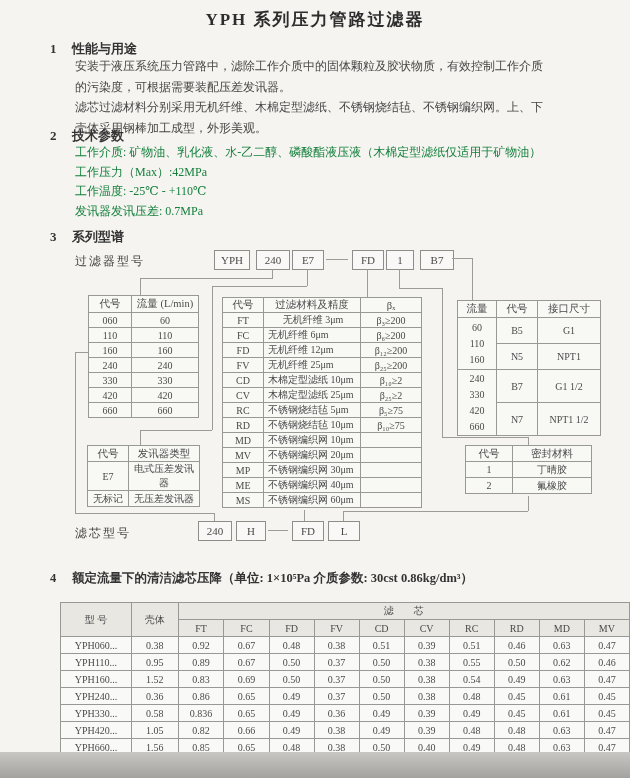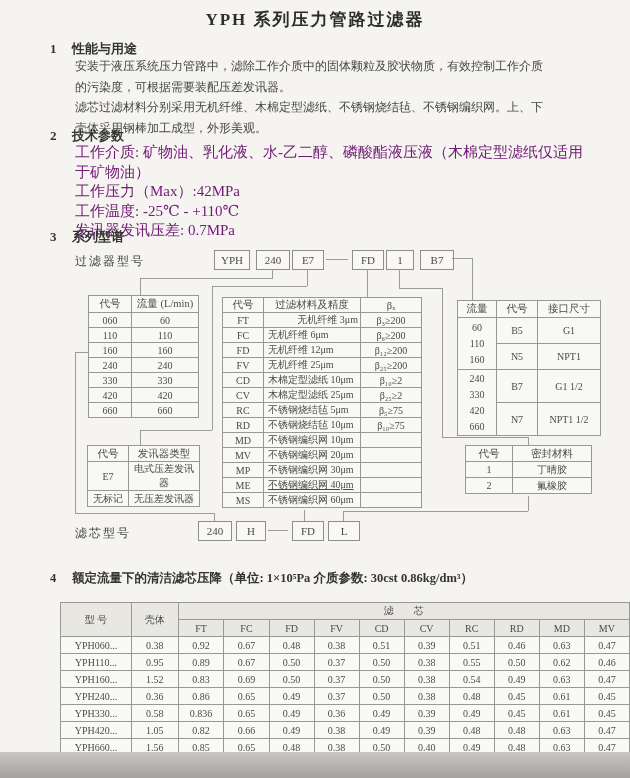--- a/index.html
+++ b/index.html
@@ -10,21 +10,21 @@
     color:#424242;
   }
   .abs{position:absolute;}
   .title{
     top:8px;left:0;width:630px;text-align:center;
     font-size:17px;font-weight:bold;letter-spacing:2px;color:#2d2d2d;
   }
   .sec-head{font-size:13px;font-weight:bold;color:#333;}
   .sec-head .num{display:inline-block;width:22px;}
   .para{font-size:12px;line-height:20.5px;width:490px;color:#464646;}
-  .para2{font-size:15px;line-height:19.6px;width:520px;color:#701a75;}
+  .para2{font-size:12px;line-height:19.6px;width:520px;color:#15803d;}
   
   .diagram{top:245px;left:0;width:630px;height:318px;}
   .dlabel{font-size:12px;color:#3f3f3f;letter-spacing:2px;}
   .mbox{
     position:absolute;height:18px;line-height:18px;border:1px solid #8d8d8a;
     text-align:center;font-size:11px;color:#4a4a4a;background:rgba(255,255,255,0.4);
   }
   .ln{position:absolute;background:#9b9b98;}
   .hln{height:1px;}
   .vln{width:1px;}
@@ -174,21 +174,21 @@
         <tr>
       <th style="width:36px;height:13px;">代号</th>
       <th style="width:92px;">过滤材料及精度</th>
       <th style="width:56px;">βₓ</th>
     </tr>
     </tbody>
       <tbody>
 
         <tr>
           <td style="height:12px;">FT</td>
-          <td style="text-align:right;padding-left:4px;margin-left:24px;">无机纤维 3μm</td>
+          <td style="text-align:center;padding-left:4px;margin-left:24px;">无机纤维 3μm</td>
           <td>β₃≥200</td>
         </tr>
 
         <tr>
           <td style="height:12px;">FC</td>
           <td style="text-align:left;padding-left:4px;">无机纤维 6μm</td>
           <td>β₆≥200</td>
         </tr>
 
         <tr>
@@ -241,21 +241,21 @@
         </tr>
 
         <tr>
           <td style="height:12px;">MP</td>
           <td style="text-align:left;padding-left:4px;">不锈钢编织网 30μm</td>
           <td></td>
         </tr>
 
         <tr>
           <td style="height:12px;">ME</td>
-          <td style="text-align:left;padding-left:4px;text-decoration:underline;">不锈钢编织网 40μm</td>
+          <td style="text-align:left;padding-left:4px;">不锈钢编织网 40μm</td>
           <td></td>
         </tr>
 
         <tr>
           <td style="height:12px;">MS</td>
           <td style="text-align:left;padding-left:4px;">不锈钢编织网 60μm</td>
           <td></td>
         </tr>
       </tbody>
   </table>

